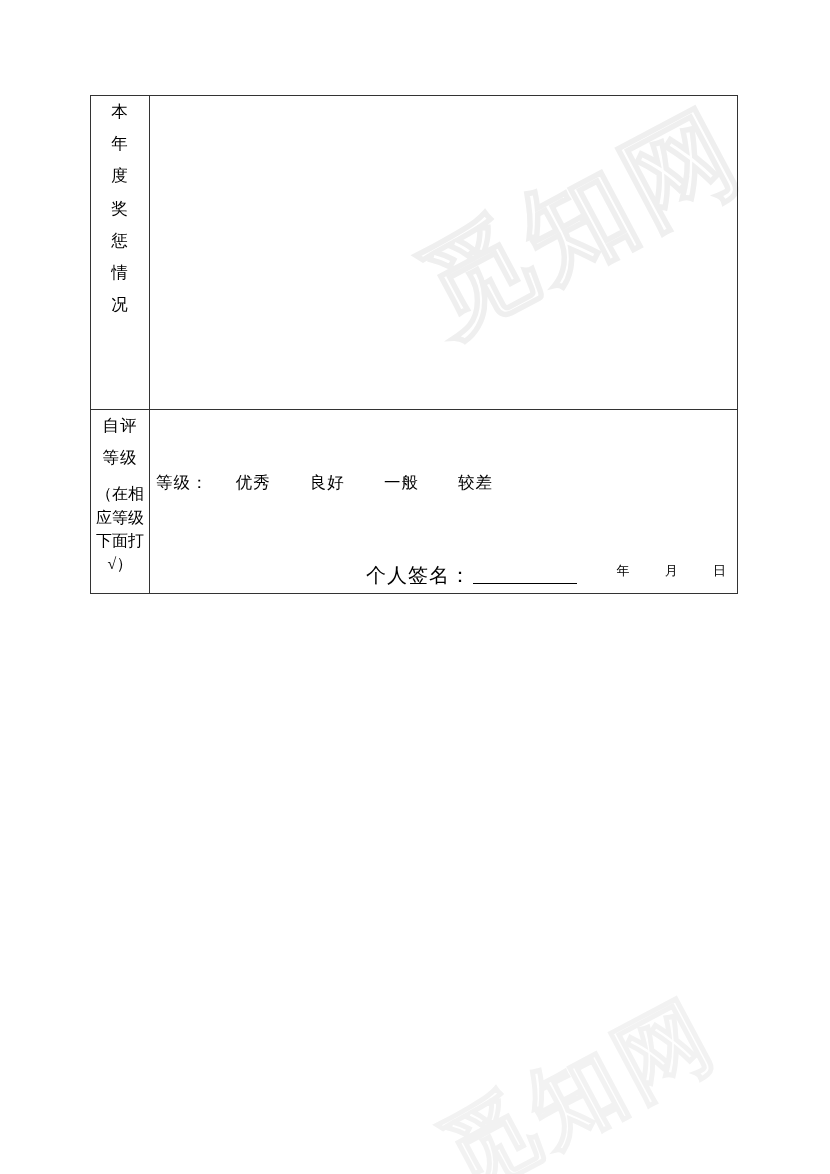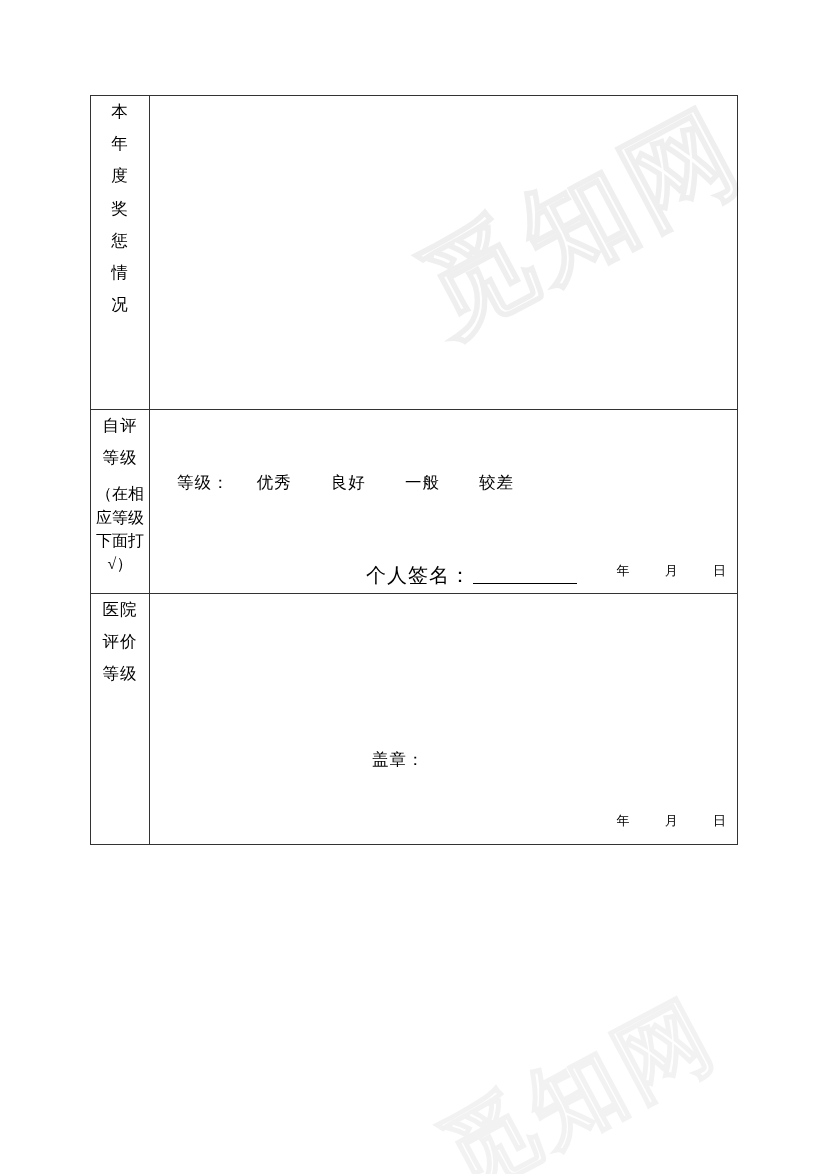--- a/index.html
+++ b/index.html
@@ -91,21 +91,21 @@
 
   
   .r1 .label-cell { height: 313px; }
   .r1 .body-cell { height: 313px; }
 
   
   .r2 .label-cell { height: 183px; text-align: center; }
   .r2 .body-cell { height: 183px; }
   .grade-line {
     position: absolute;
-    left: 27px;
+    left: 6px;
     top: 62px;
     font-size: 16.5px;
     letter-spacing: 1px;
   }
   .grade-line span.opt { margin-right: 34px; }
   .grade-line span.lead { margin-right: 22px; }
 
   .sign-row {
     position: absolute;
     left: 0;
@@ -188,31 +188,16 @@
         </div>
         <div class="ymd" style="top:152px;">
           <span>年</span>
           <span>月</span>
           <span>日</span>
         </div>
       </td>
     </tr>
 
 
-    <tr class="r4">
-      <td class="label-cell">
-        <span class="vline">医院</span>
-        <span class="vline">评价</span>
-        <span class="vline">等级</span>
-      </td>
-      <td class="body-cell">
-        <div class="seal">盖章：</div>
-        <div class="ymd" style="top:218px;">
-          <span>年</span>
-          <span>月</span>
-          <span>日</span>
-        </div>
-      </td>
-    </tr>
 
   </tbody>
     </table>
 </div>
 
 </body></html>

